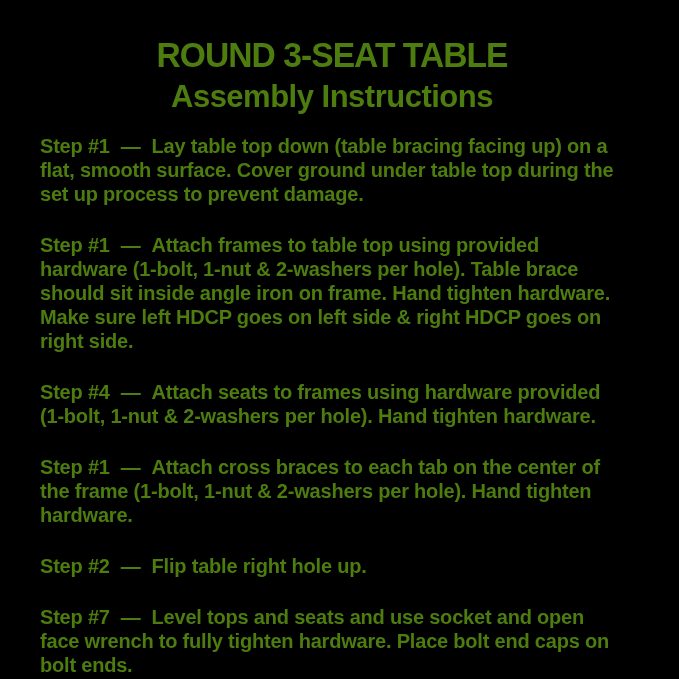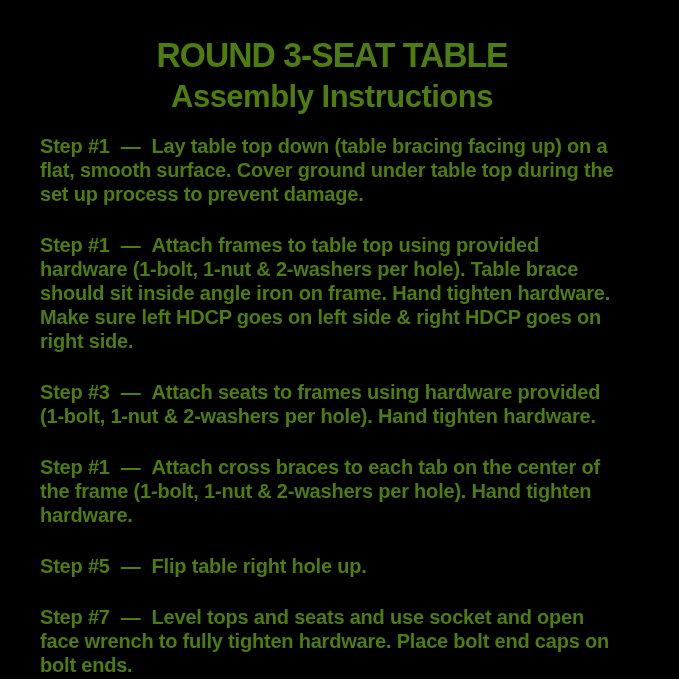--- a/index.html
+++ b/index.html
@@ -70,23 +70,23 @@
     <h1 class="title">ROUND 3-SEAT TABLE</h1>
     <h2 class="subtitle">Assembly Instructions</h2>
   </div>
 
   <div class="steps">
 
     <p class="step"><span class="step-label">Step #1</span><span class="dash">—</span><span>Lay table top down (table bracing facing up) on a flat, smooth surface. Cover ground under table top during the set up process to prevent damage.</span></p>
 
     <p class="step"><span class="step-label">Step #1</span><span class="dash">—</span><span>Attach frames to table top using provided hardware (1-bolt, 1-nut &amp; 2-washers per hole). Table brace should sit inside angle iron on frame. Hand tighten hardware. Make sure left HDCP goes on left side &amp; right HDCP goes on right side.</span></p>
 
-    <p class="step"><span class="step-label">Step #3</span><span class="dash">—</span><span>Attach seats to frames using hardware provided (1-bolt, 1-nut &amp; 2-washers per hole). Hand tighten hardware.</span></p>
+    <p class="step"><span class="step-label">Step #4</span><span class="dash">—</span><span>Attach seats to frames using hardware provided (1-bolt, 1-nut &amp; 2-washers per hole). Hand tighten hardware.</span></p>
 
     <p class="step"><span class="step-label">Step #1</span><span class="dash">—</span><span>Attach cross braces to each tab on the center of the frame (1-bolt, 1-nut &amp; 2-washers per hole). Hand tighten hardware.</span></p>
 
-    <p class="step"><span class="step-label">Step #5</span><span class="dash">—</span><span>Flip table right hole up.</span></p>
+    <p class="step"><span class="step-label">Step #2</span><span class="dash">—</span><span>Flip table right hole up.</span></p>
 
     <p class="step"><span class="step-label">Step #7</span><span class="dash">—</span><span>Level tops and seats and use socket and open face wrench to fully tighten hardware. Place bolt end caps on bolt ends.</span></p>
 
   </div>
 
 </div>
 
 </body></html>

